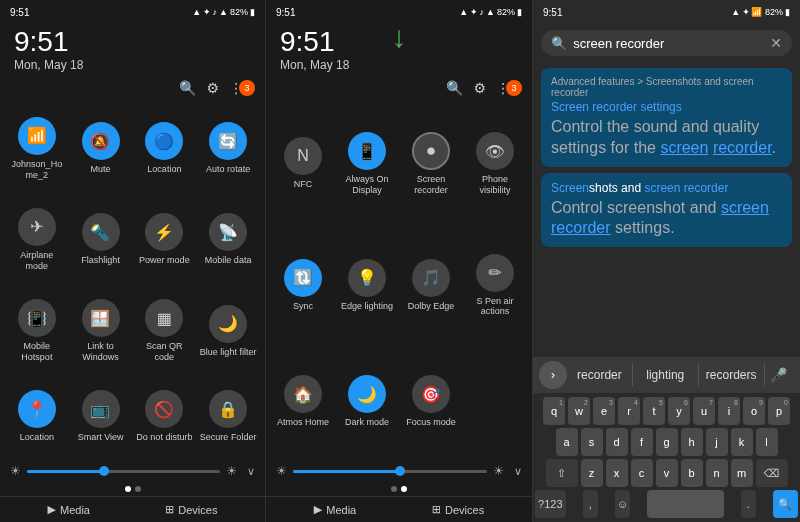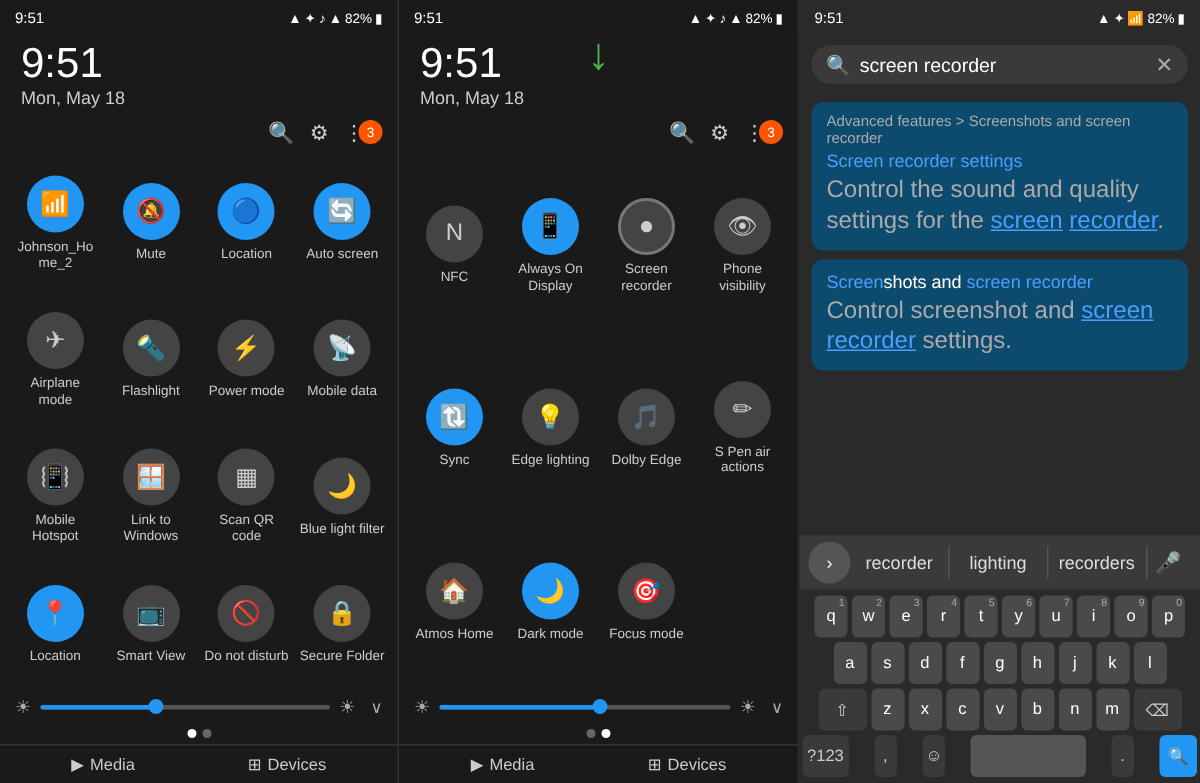--- a/index.html
+++ b/index.html
@@ -397,21 +397,21 @@
     <div class="tile">
       <div class="tile-icon active">🔕</div>
       <div class="tile-label">Mute</div>
     </div>
     <div class="tile">
       <div class="tile-icon active">🔵</div>
       <div class="tile-label">Location</div>
     </div>
     <div class="tile">
       <div class="tile-icon active">🔄</div>
-      <div class="tile-label">Auto screen</div>
+      <div class="tile-label">Auto rotate</div>
     </div>
 
     <div class="tile">
       <div class="tile-icon inactive">✈</div>
       <div class="tile-label">Airplane mode</div>
     </div>
     <div class="tile">
       <div class="tile-icon inactive">🔦</div>
       <div class="tile-label">Flashlight</div>
     </div>

